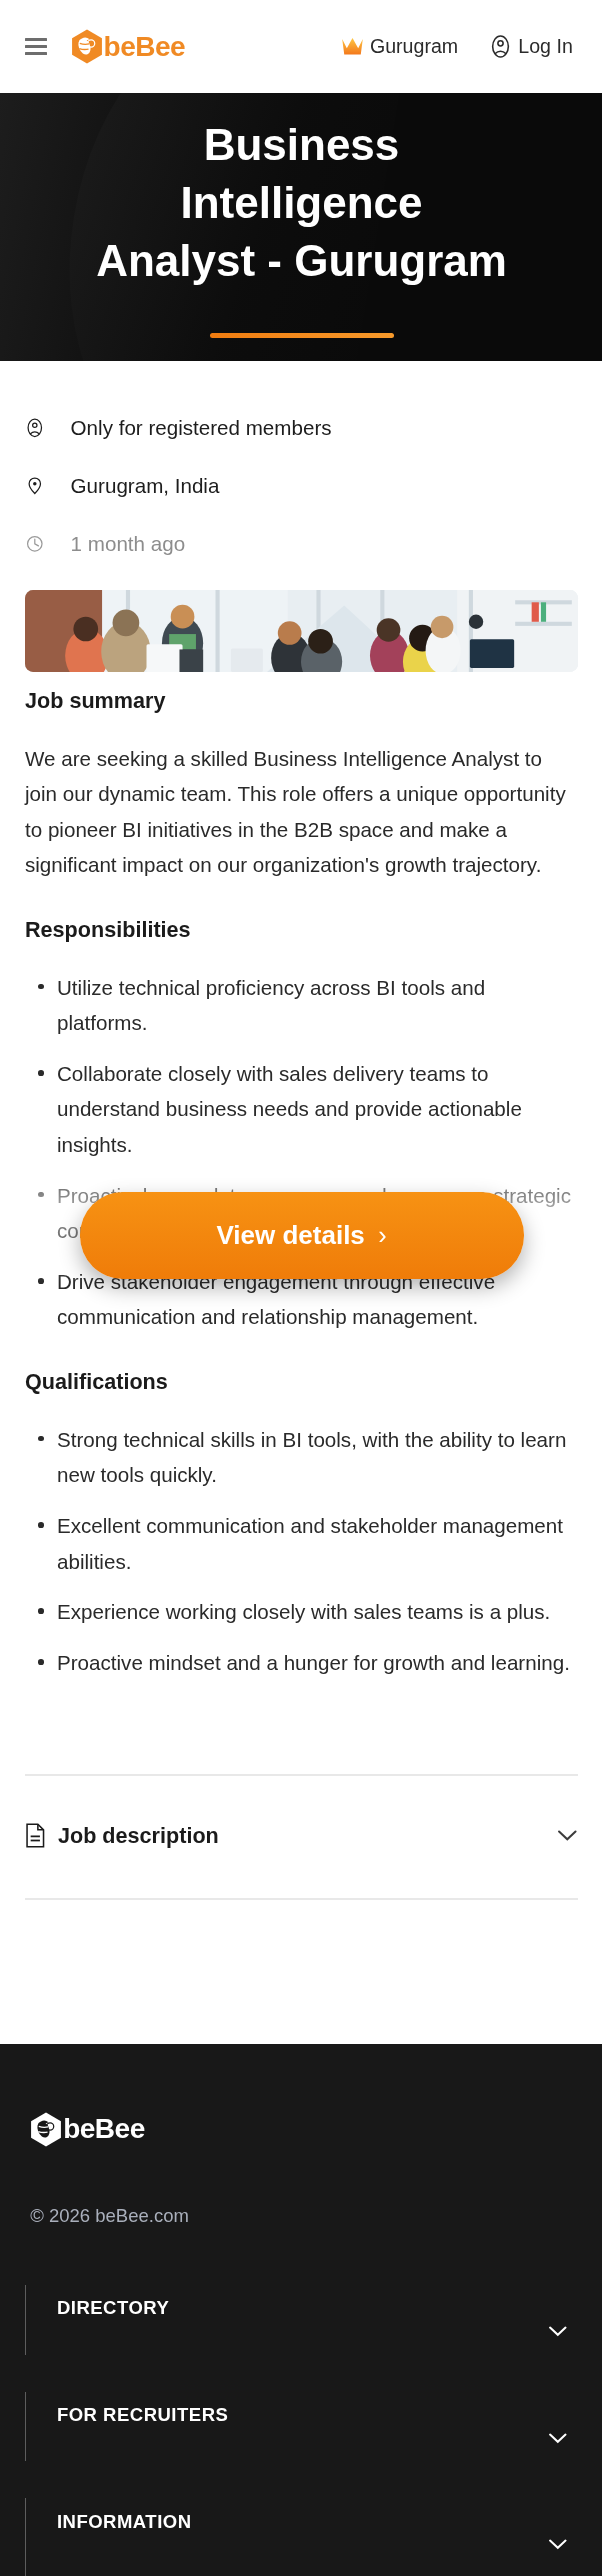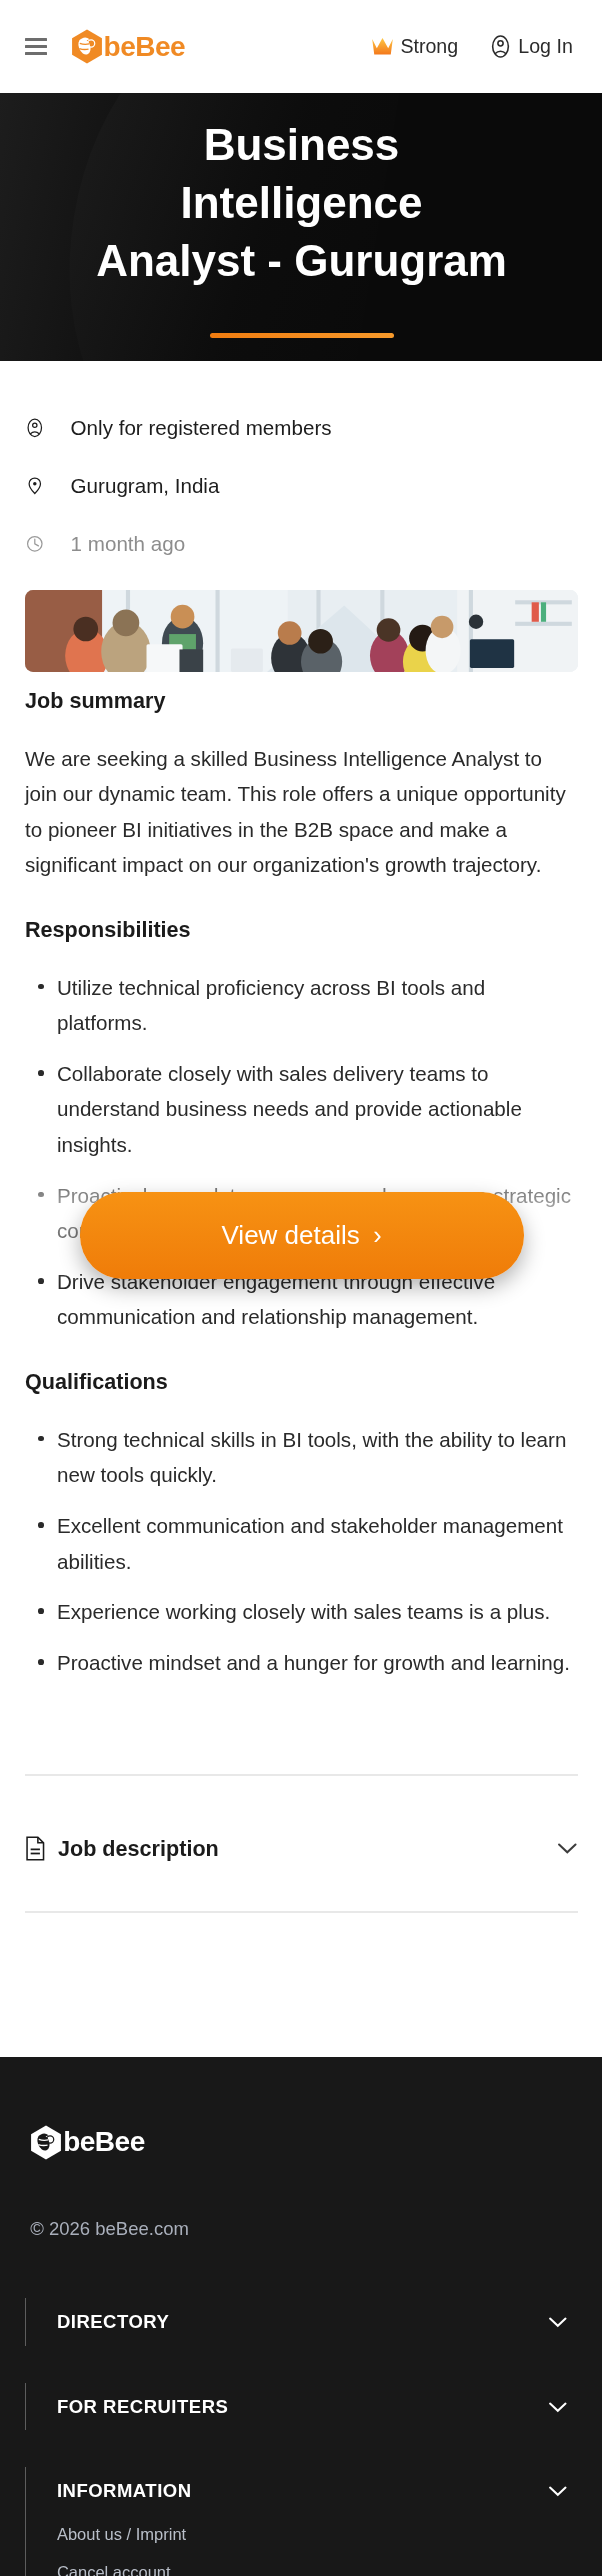--- a/index.html
+++ b/index.html
@@ -150,36 +150,36 @@
     pointer-events:auto;
     width:444px; height:87px;
     border-radius:43px;
     background:linear-gradient(180deg,#f79213 0%,#ef7c09 100%);
     box-shadow:0 8.2px 21.6px rgba(0,0,0,.30);
     display:flex; align-items:center; justify-content:center;
     gap:13.4px;
     cursor:pointer;
     border:none;
   }
-  .cta-btn .cta-lbl { font-size:26px; color:#fff; font-weight:normal; }
+  .cta-btn .cta-lbl { font-size:26px; color:#fff; font-weight:bold; }
   .cta-btn .cta-chev { font-size:25px; color:#fff; line-height:1; }
 
   .fade-mask {
     position:absolute;
     left:0; right:0;
     top:1154px; height:129px;
     background:linear-gradient(180deg, rgba(255,255,255,0) 0%, rgba(255,255,255,.55) 40%, rgba(255,255,255,0) 100%);
     z-index:35; pointer-events:none;
   }
 
   
   .hr { height:2.1px; background:#e8e8e8; margin:93px 0 0 0; }
   .jd-row {
     display:flex; align-items:center;
-    padding:60px 0 49px 0;
+    padding:47px 0 49px 0;
     cursor:pointer;
   }
   .jd-ico { width:20.6px; height:25px; margin-right:12.4px; flex:0 0 20.6px; }
   .jd-lbl { font-size:21.6px; font-weight:bold; color:#1b1b1b; }
   .jd-chev { margin-left:auto; font-size:20.6px; color:#4a4a4a; }
   .hr2 { height:2.1px; background:#e8e8e8; }
 
   
   .footer {
     background:#181818;
@@ -187,23 +187,24 @@
     padding:68px 25px 62px 25px;
   }
   .f-brand { display:flex; align-items:center; margin-bottom:58px; padding-left:5.2px; }
   .f-hex { width:32px; height:35px; margin-right:1px; }
   .f-hex svg { display:block; width:32px; height:35px; }
   .f-brandtext { font-size:28px; font-weight:bold; color:#ffffff; letter-spacing:-0.5px; line-height:1; }
   .f-copy { font-size:18.5px; color:#a9afbb; margin-bottom:58px; padding-left:5.2px; }
 
   .acc { border-left:1.5px solid #5d5d5d; padding-left:18.5px; margin-bottom:37px; }
   .acc-head {
-    display:flex; align-items:center;
+    display:flex; align-items:flex-start;
     padding:12.4px 0 12.4px 12.4px;
     cursor:pointer;
+    flex-direction:column;
   }
   .acc-title {
     font-size:18.5px; color:#ffffff; font-weight:bold;
     letter-spacing:0.5px;
   }
   .acc-chev { margin-left:auto; font-size:19.6px; color:#ffffff; padding-right:10.3px; }
   .acc-links { padding:9.3px 0 0 12.4px; }
   .acc-links a {
     display:block;
     font-size:16.5px; color:#b9bfc9;
@@ -241,21 +242,21 @@
         <svg width="23" height="19.6" viewBox="0 0 44 38">
           <defs>
               <linearGradient id="cg" x1="0" y1="0" x2="0" y2="1">
             <stop offset="0%" stop-color="#ffc845"></stop>
                 <stop offset="100%" stop-color="#f3781b"></stop>
           </linearGradient>
             </defs>
           <path d="M2 4 L11 22 L22 2 L33 22 L42 4 L38 34 L6 34 Z" fill="url(#cg)"></path>
         </svg>
       </span>
-      <span class="lbl">Strong</span>
+      <span class="lbl">Gurugram</span>
     </div>
     <div class="hdr-item">
       <span class="user-ico">
         <svg width="23" height="23" viewBox="0 0 44 44">
           <ellipse cx="22" cy="22" rx="15" ry="20" fill="none" stroke="#2b2b2b" stroke-width="3"></ellipse>
           <circle cx="22" cy="16" r="5" fill="none" stroke="#2b2b2b" stroke-width="3"></circle>
           <path d="M11 36 Q22 26 33 36" fill="none" stroke="#2b2b2b" stroke-width="3"></path>
         </svg>
       </span>
       <span class="lbl">Log In</span>

